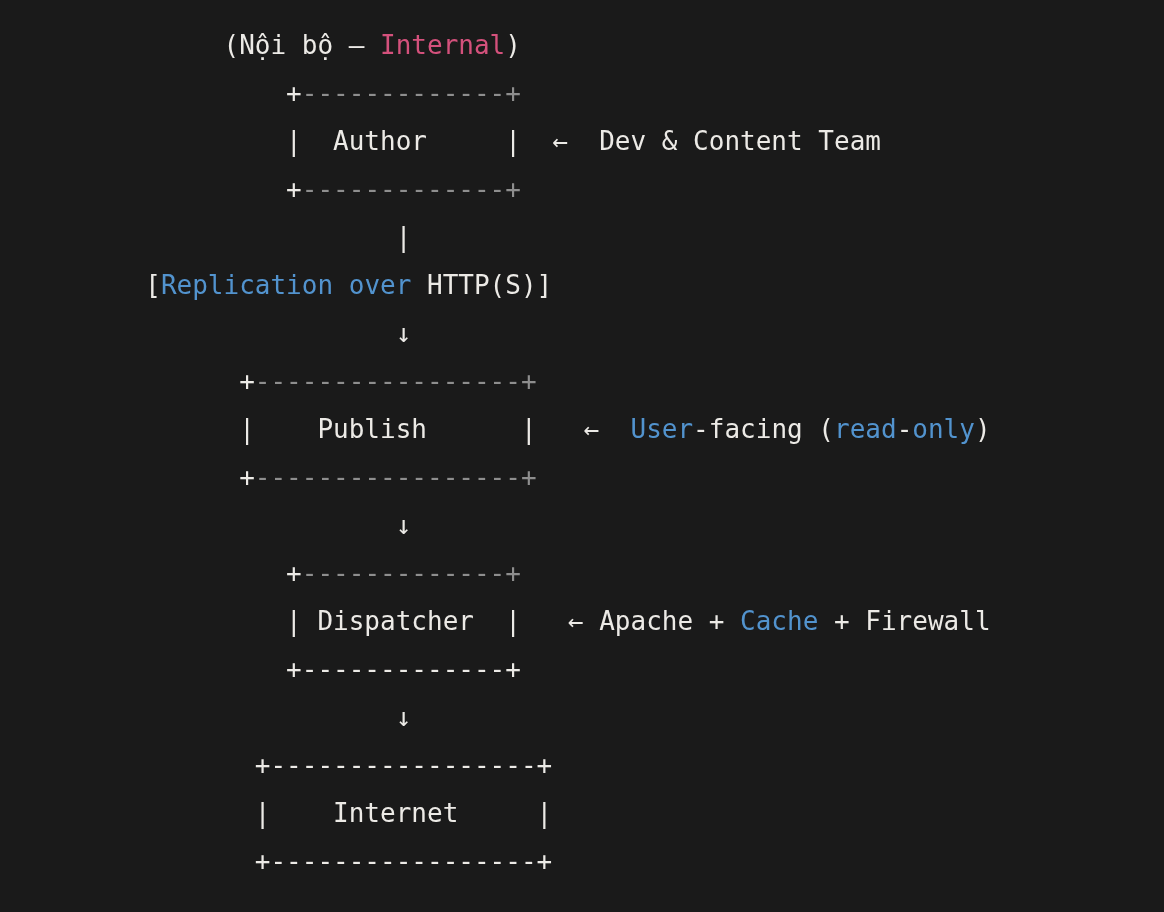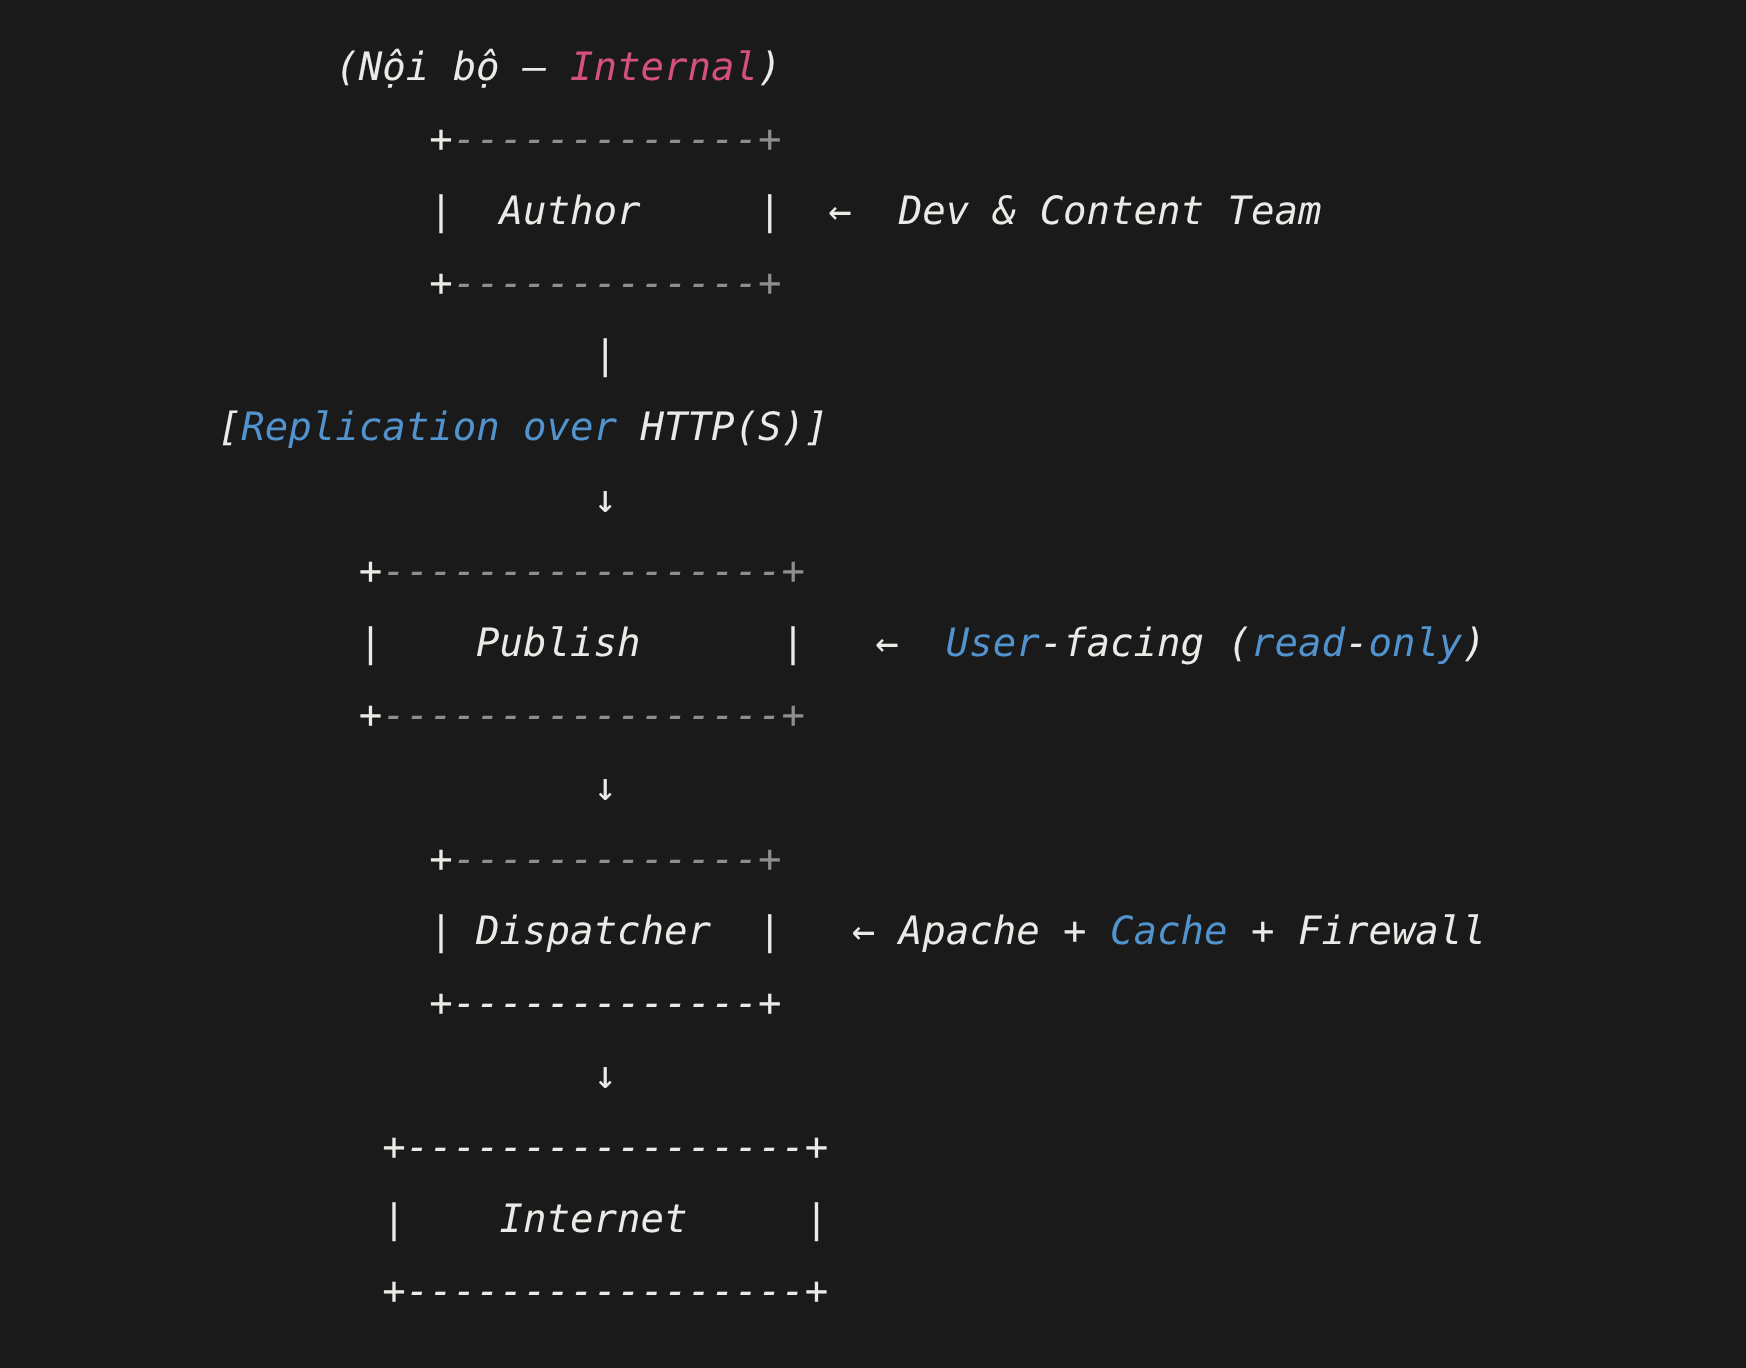--- a/index.html
+++ b/index.html
@@ -16,21 +16,21 @@
   }
   pre.diagram{
     margin:0;
     padding:21px 0 0 20px;
     font-family:"DejaVu Sans Mono","Liberation Mono",monospace;
     font-size:26px;
     line-height:48px;
     white-space:pre;
     letter-spacing:0;
   }
-  pre.diagram .line{height:48px;font-style:italic;}
+  pre.diagram .line{height:48px;}
   .s-fg{color:var(--fg);}
   .s-muted{color:var(--muted);}
   .s-pink{color:var(--pink);}
   .s-blue{color:var(--blue);}
 </style>
 </head>
 <body>
 
 <main class="terminal">
   <pre class="diagram"><div class="line"><span class="s-fg">             (Nội bộ – </span><span class="s-pink">Internal</span><span class="s-fg">)</span></div><div class="line"><span class="s-fg">                 +</span><span class="s-muted">-------------+</span></div><div class="line"><span class="s-fg">                 |  Author     |  ←  Dev &amp; Content Team</span></div><div class="line"><span class="s-fg">                 +</span><span class="s-muted">-------------+</span></div><div class="line"><span class="s-fg">                        |</span></div><div class="line"><span class="s-fg">        [</span><span class="s-blue">Replication over</span><span class="s-fg"> HTTP(S)]</span></div><div class="line"><span class="s-fg">                        ↓</span></div><div class="line"><span class="s-fg">              +</span><span class="s-muted">-----------------+</span></div><div class="line"><span class="s-fg">              |    Publish      |   ←  </span><span class="s-blue">User</span><span class="s-fg">-facing (</span><span class="s-blue">read</span><span class="s-fg">-</span><span class="s-blue">only</span><span class="s-fg">)</span></div><div class="line"><span class="s-fg">              +</span><span class="s-muted">-----------------+</span></div><div class="line"><span class="s-fg">                        ↓</span></div><div class="line"><span class="s-fg">                 +</span><span class="s-muted">-------------+</span></div><div class="line"><span class="s-fg">                 | Dispatcher  |   ← Apache + </span><span class="s-blue">Cache</span><span class="s-fg"> + Firewall</span></div><div class="line"><span class="s-fg">                 +-------------+</span></div><div class="line"><span class="s-fg">                        ↓</span></div><div class="line"><span class="s-fg">               +-----------------+</span></div><div class="line"><span class="s-fg">               |    Internet     |</span></div><div class="line"><span class="s-fg">               +-----------------+</span></div></pre>

